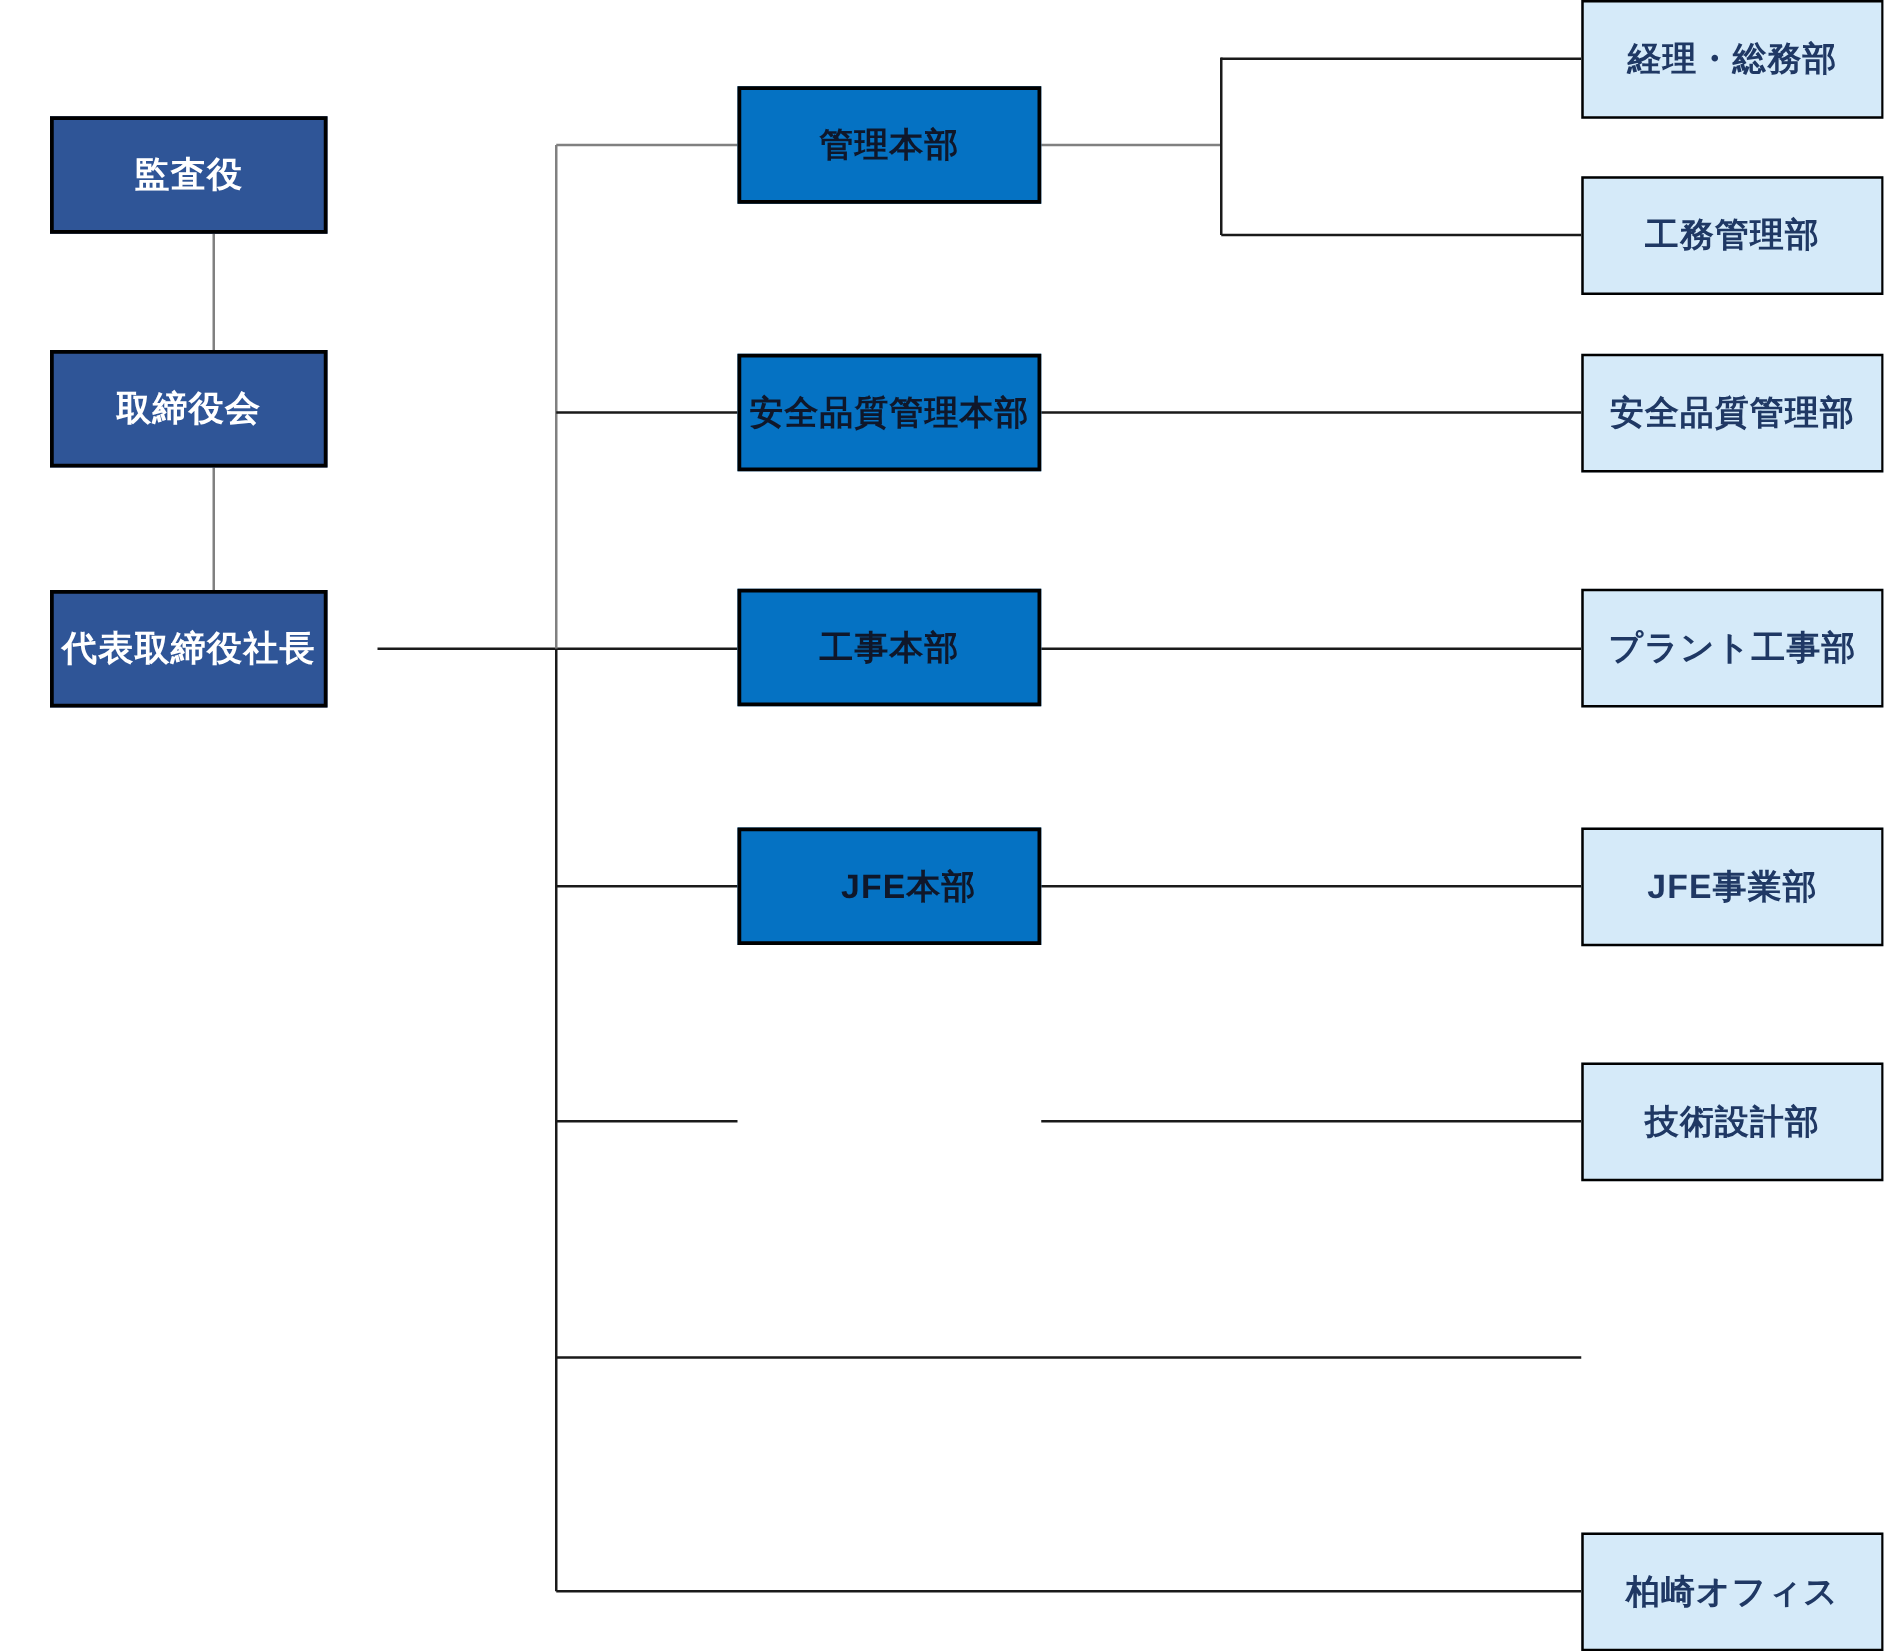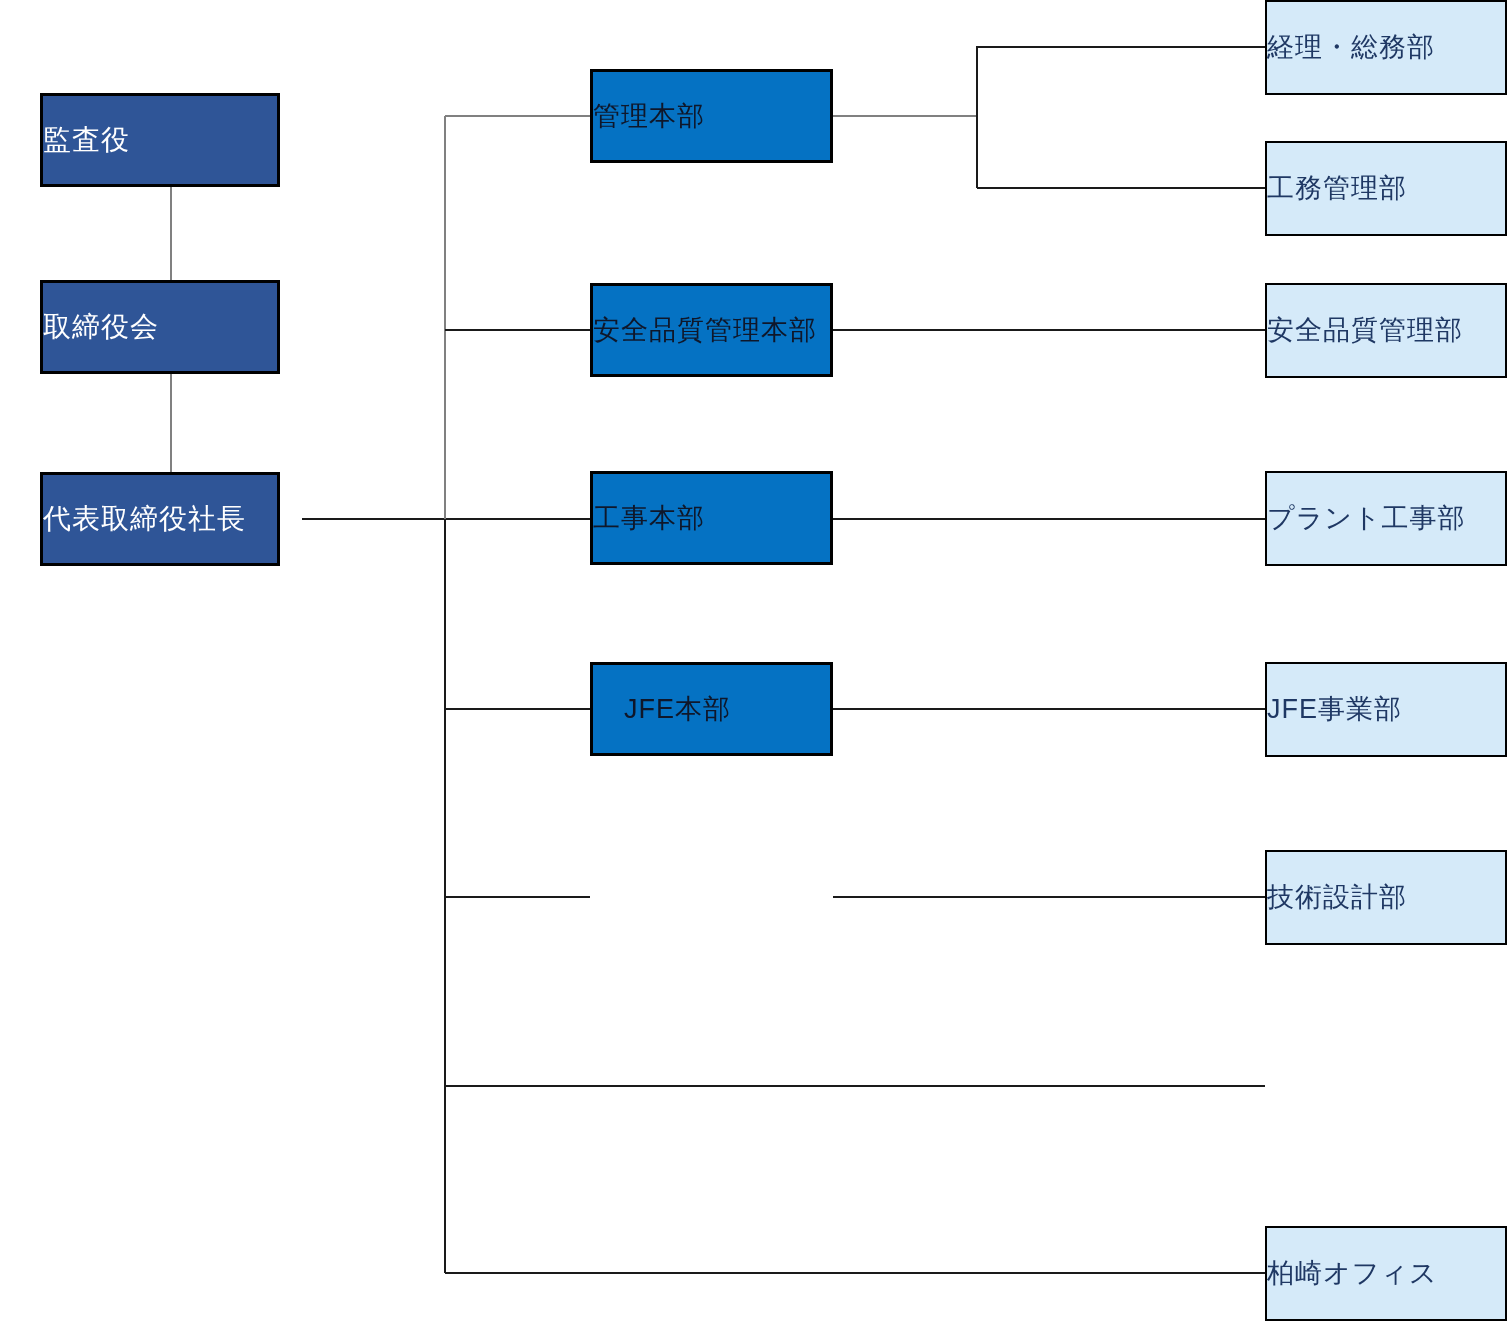--- a/index.html
+++ b/index.html
@@ -13,30 +13,30 @@
     height: 1321px;
     background: #ffffff;
     overflow: hidden;
     font-family: "Liberation Sans", "DejaVu Sans", sans-serif;
   }
   .node {
     position: absolute;
     box-sizing: border-box;
     display: flex;
     align-items: center;
-    justify-content: flex-start;
+    justify-content: center;
     text-align: center;
-    font-weight: normal;
+    font-weight: bold;
     letter-spacing: 1px;
     z-index: 2;
   }
   .node span { display: inline-block; line-height: 1.2; }
   .exec {
     left: 40px;
-    width: 240px;
+    width: 222px;
     height: 94px;
     background: #2F5597;
     border: 3px solid #000000;
     color: #ffffff;
     font-size: 28px;
   }
   .hq {
     left: 590px;
     width: 243px;
     height: 94px;

